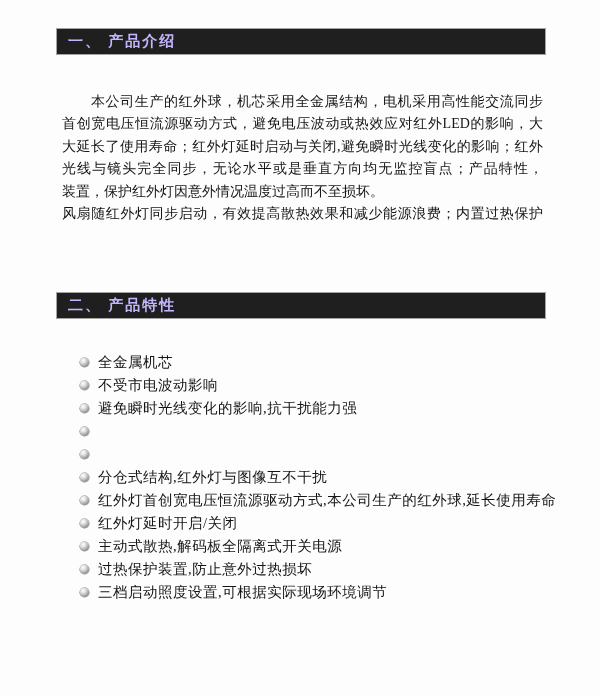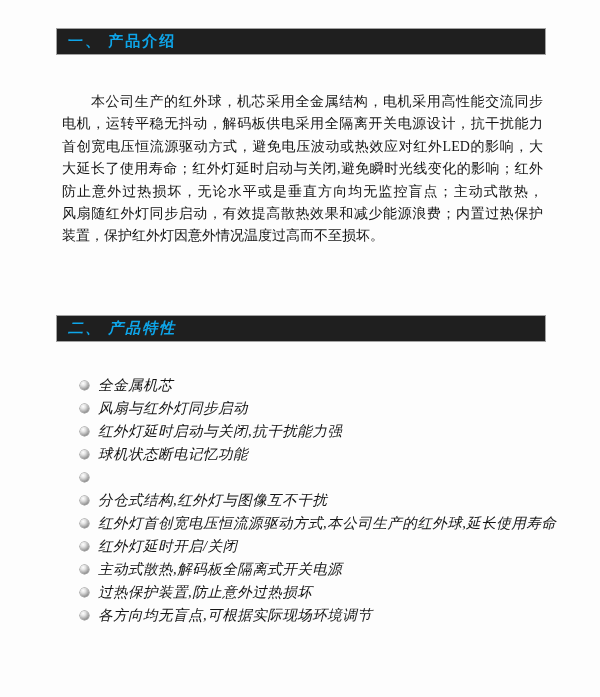--- a/index.html
+++ b/index.html
@@ -17,29 +17,29 @@
     margin-left: 56px;
     width: 490px;
     height: 27px;
     background: #1f1f1f;
     border: 1px solid #a3a3a3;
     display: flex;
     align-items: center;
     padding-left: 11px;
   }
   .section-bar .bar-label {
-    color: #0ea5e9;
+    color: #c4b5fd;
     font-family: "Liberation Sans", "DejaVu Sans", sans-serif;
     font-weight: bold;
     font-size: 15px;
     letter-spacing: 2px;
     white-space: pre;
   }
   .bar-1 { margin-top: 28px; }
-  .bar-2 { margin-top: 67px; font-style: italic; }
+  .bar-2 { margin-top: 67px; }
 
   
   .intro {
     margin: 36px 57px 0 62px;
     width: 481px;
     font-size: 14px;
   }
   .intro .pline {
     line-height: 22.4px;
     height: 22.4px;
@@ -66,62 +66,59 @@
     height: 9px;
     margin-right: 9px;
     border-radius: 50%;
     background: radial-gradient(circle at 35% 28%, #ffffff 0%, #e2e2e2 28%, #a8a8a8 60%, #6c6c6c 92%);
     box-shadow: 0 0 0 0.5px #7a7a7a;
   }
   .feature-text {
     font-size: 14.5px;
     letter-spacing: 0.5px;
     white-space: nowrap;
-    font-style: italic;
   }
 </style>
 </head>
 <body>
 
 <div class="page">
 
   <div class="section-bar bar-1">
     <span class="bar-label">一、 产品介绍</span>
   </div>
 
   <div class="intro">
     <div class="pline first">本公司生产的红外球，机芯采用全金属结构，电机采用高性能交流同步</div>
-    <div class="pline">电机，运转平稳无抖动，解码板供电采用全隔离开关电源设计，抗干扰能力</div>
     <div class="pline">首创宽电压恒流源驱动方式，避免电压波动或热效应对红外LED的影响，大</div>
     <div class="pline">大延长了使用寿命；红外灯延时启动与关闭,避免瞬时光线变化的影响；红外</div>
-    <div class="pline">防止意外过热损坏，无论水平或是垂直方向均无监控盲点；主动式散热，</div>
+    <div class="pline">光线与镜头完全同步，无论水平或是垂直方向均无监控盲点；产品特性，</div>
+    <div class="pline last">装置，保护红外灯因意外情况温度过高而不至损坏。</div>
     <div class="pline">风扇随红外灯同步启动，有效提高散热效果和减少能源浪费；内置过热保护</div>
-    <div class="pline last">装置，保护红外灯因意外情况温度过高而不至损坏。</div>
   </div>
 
   <div class="section-bar bar-2">
     <span class="bar-label">二、 产品特性</span>
   </div>
 
   <ul class="features">
     <li class="feature-row">
       <span class="ball"></span>
       <span class="feature-text">全金属机芯</span>
     </li>
     <li class="feature-row">
       <span class="ball"></span>
-      <span class="feature-text">风扇与红外灯同步启动</span>
+      <span class="feature-text">不受市电波动影响</span>
     </li>
     <li class="feature-row">
       <span class="ball"></span>
-      <span class="feature-text">红外灯延时启动与关闭,抗干扰能力强</span>
+      <span class="feature-text">避免瞬时光线变化的影响,抗干扰能力强</span>
     </li>
     <li class="feature-row">
       <span class="ball"></span>
-      <span class="feature-text">球机状态断电记忆功能</span>
     </li>
     <li class="feature-row">
       <span class="ball"></span>
     </li>
     <li class="feature-row">
       <span class="ball"></span>
       <span class="feature-text">分仓式结构,红外灯与图像互不干扰</span>
     </li>
     <li class="feature-row">
       <span class="ball"></span>
@@ -134,17 +131,17 @@
     <li class="feature-row">
       <span class="ball"></span>
       <span class="feature-text">主动式散热,解码板全隔离式开关电源</span>
     </li>
     <li class="feature-row">
       <span class="ball"></span>
       <span class="feature-text">过热保护装置,防止意外过热损坏</span>
     </li>
     <li class="feature-row">
       <span class="ball"></span>
-      <span class="feature-text">各方向均无盲点,可根据实际现场环境调节</span>
+      <span class="feature-text">三档启动照度设置,可根据实际现场环境调节</span>
     </li>
   </ul>
 
 </div>
 
 </body></html>

